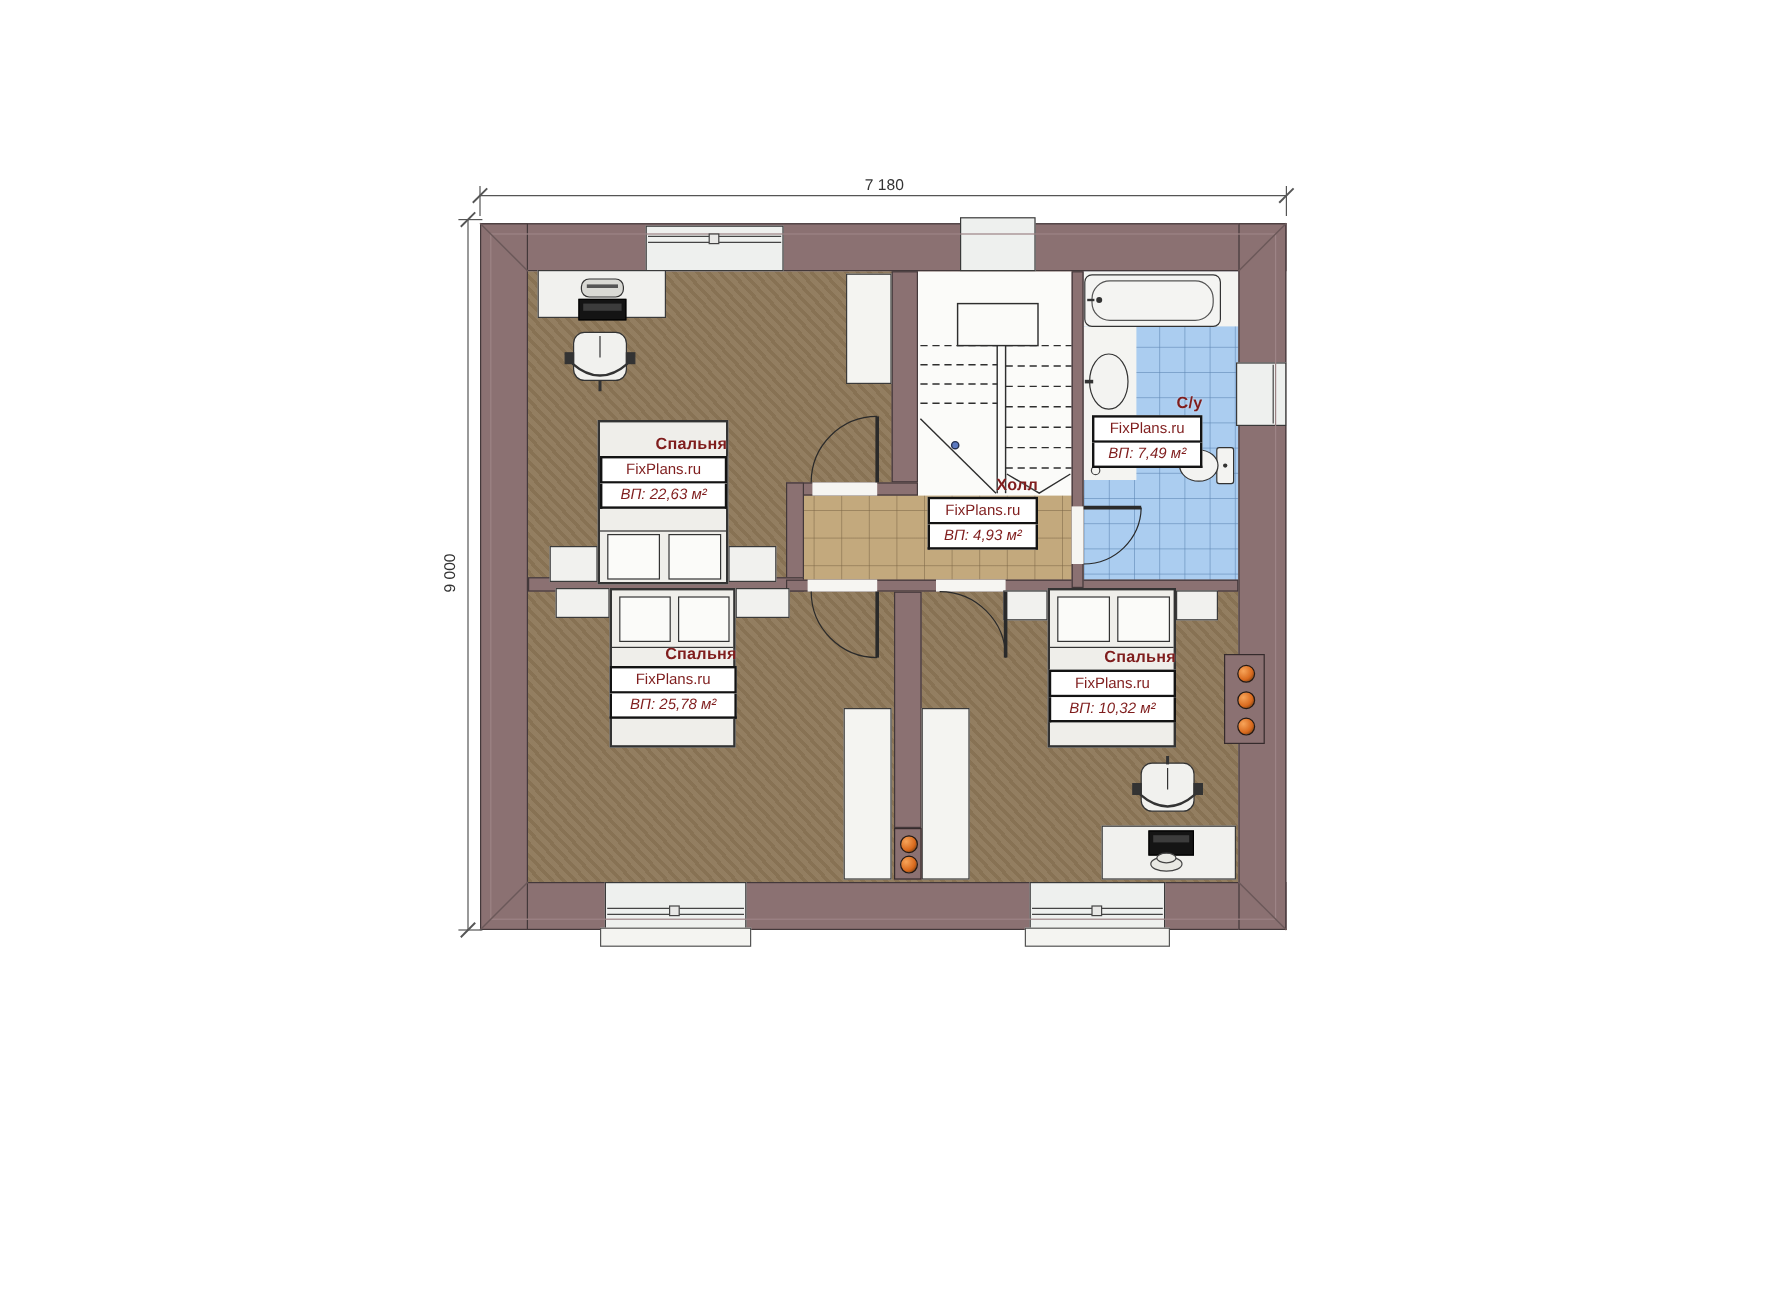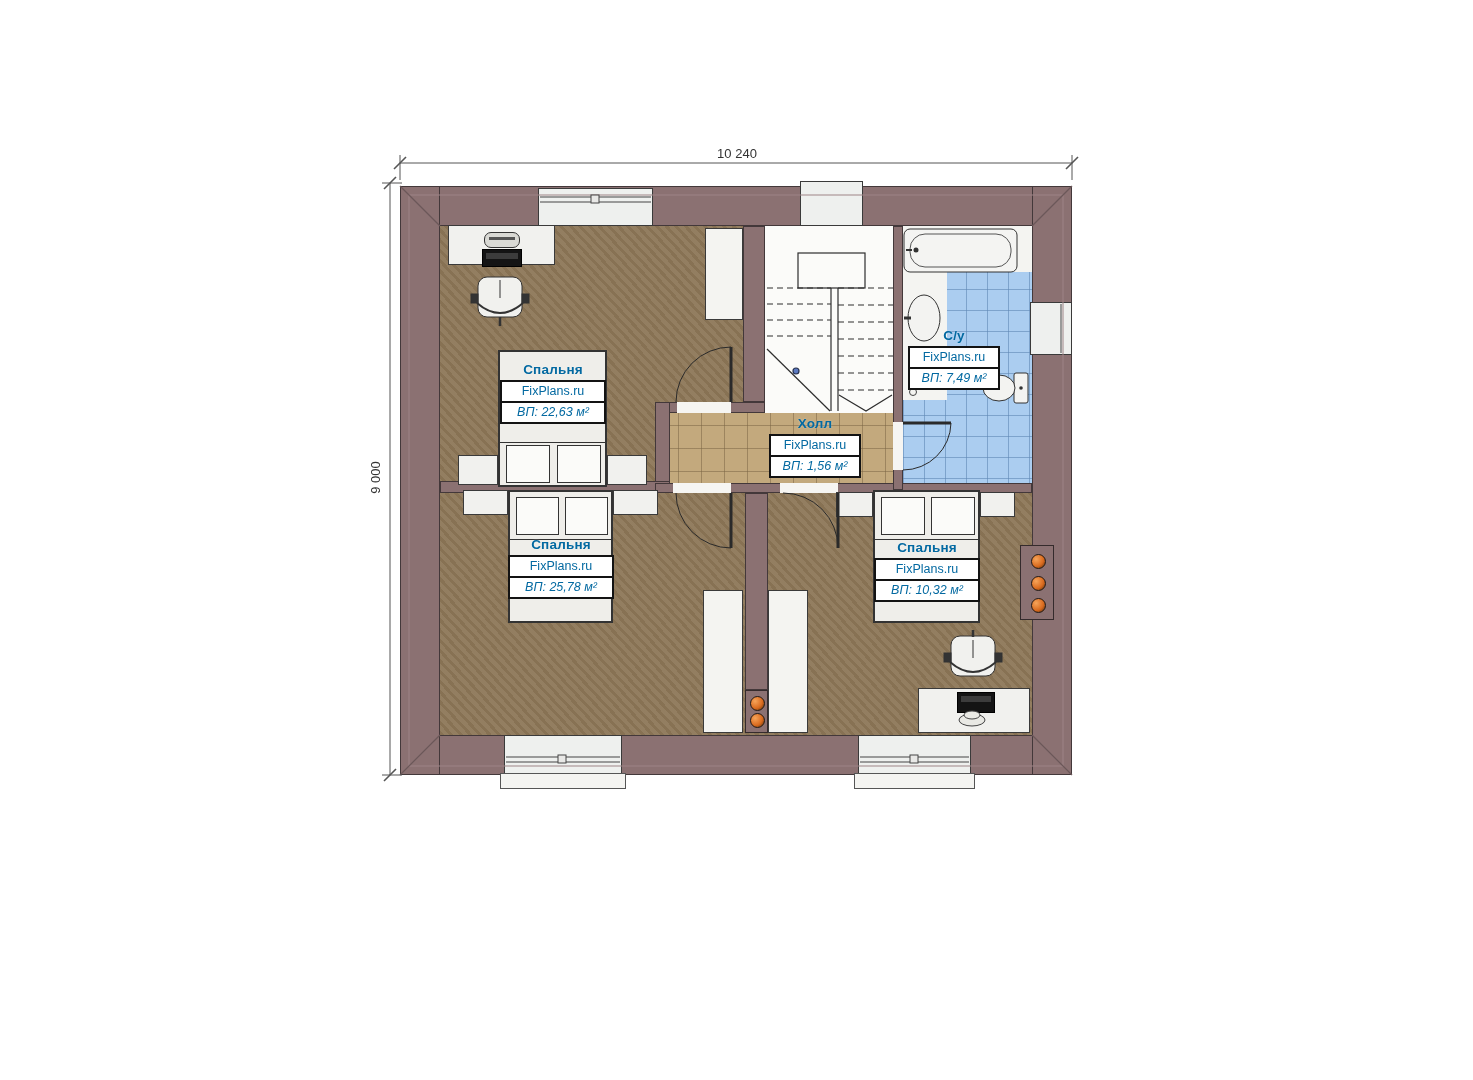--- a/index.html
+++ b/index.html
@@ -39,22 +39,22 @@
   .vent-block{background:#8b7172;border:1px solid #352b2c;z-index:4;}
   .vent-dot{position:absolute;width:13px;height:13px;border-radius:50%;
       background:radial-gradient(circle at 32% 32%, #f7a459, #d96a1e 58%, #53300f 96%);
       border:1px solid #241a14;}
   .laptop{position:absolute;background:#141414;border:1px solid #000;z-index:5;}
   .laptop .screen{position:absolute;left:3px;top:3px;right:3px;height:6px;background:#3c3c3c;}
   .printer{position:absolute;background:#d9d9d4;border:1px solid #333;border-radius:7px;z-index:5;}
   .printer .slot{position:absolute;left:4px;right:4px;top:4px;height:3px;background:#555;}
 
   
-  .room-label{position:absolute;display:flex;flex-direction:column;align-items:center;
-      z-index:7;color:#0369a1;}
+  .room-label{position:absolute;display:flex;flex-direction:column;align-items:flex-end;
+      z-index:7;color:#7f1d1d;}
   .room-label .title{font-weight:bold;font-size:13.5px;margin-bottom:3px;letter-spacing:.2px;
       text-shadow:0 0 2px rgba(255,255,255,.45);}
   .label-box{background:#ffffff;border:2px solid #131313;padding:1px 5px 2px;
       font-size:12.5px;line-height:16px;text-align:center;min-width:92px;}
   .label-box.second{border-top:0;font-style:italic;}
   .room-label.small .label-box{min-width:78px;}
 
   
   .dim-label{position:absolute;font-size:13px;color:#333;z-index:7;text-align:center;}
   .dim-label.vertical{transform:rotate(-90deg);transform-origin:center;}
@@ -277,28 +277,28 @@
     <div class="label-box">FixPlans.ru</div>
     <div class="label-box second">ВП: 25,78 м²</div>
   </div>
 
   <div class="room-label" style="left:874px;top:540px;width:106px;">
     <div class="title">Спальня</div>
     <div class="label-box">FixPlans.ru</div>
     <div class="label-box second">ВП: 10,32 м²</div>
   </div>
 
-  <div class="room-label small" style="left:765px;top:416px;width:100px;">
+  <div class="room-label small" style="left:765px;top:396px;width:100px;">
     <div class="title">Холл</div>
     <div class="label-box">FixPlans.ru</div>
-    <div class="label-box second">ВП: 1,56 м²</div>
+    <div class="label-box second">ВП: 4,93 м²</div>
   </div>
 
   <div class="room-label small" style="left:906px;top:328px;width:96px;">
     <div class="title">С/у</div>
     <div class="label-box">FixPlans.ru</div>
     <div class="label-box second">ВП: 7,49 м²</div>
   </div>
 
-  <div class="dim-label" style="left:682px;top:146px;width:110px;">10 240</div>
+  <div class="dim-label" style="left:682px;top:146px;width:110px;">7 180</div>
   <div class="dim-label vertical" style="left:340px;top:470px;width:70px;">9 000</div>
 
 </div>
 
 </body></html>

